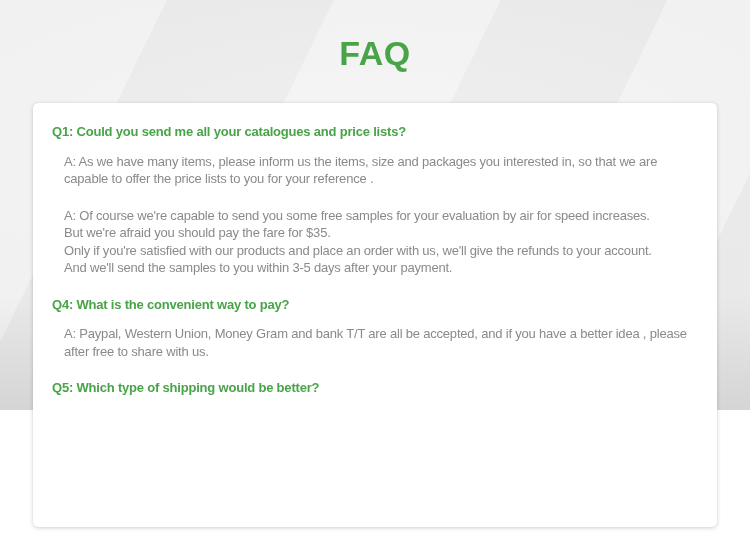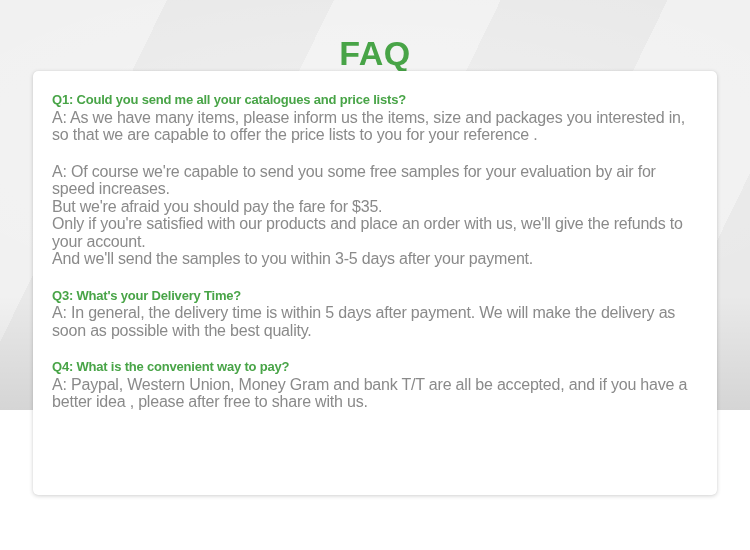--- a/index.html
+++ b/index.html
@@ -37,42 +37,42 @@
     text-align: center;
     font-size: 34px;
     line-height: 39px;
     font-weight: 600;
     letter-spacing: 0.5px;
     color: var(--accent_green);
   }
   .faq-card {
     position: absolute;
     left: 33px;
-    top: 71px;
+    top: 103px;
     width: 684px;
     height: 424px;
     background: var(--card_bg);
     border-radius: 5px;
     box-shadow: 0 1px 4px rgba(0,0,0,0.18), 0 0 1px rgba(0,0,0,0.10);
     padding: 20px 18px 0 19px;
     overflow: hidden;
   }
   .faq-item { margin: 0 0 19px 0; }
   .faq-item:last-child { margin-bottom: 0; }
   .faq-question {
     margin: 0;
     font-size: 13px;
     line-height: 17.5px;
     font-weight: 700;
     letter-spacing: -0.2px;
     color: var(--accent_green);
   }
   .faq-answer {
-    margin: 0;
-    font-size: 16px;
+    margin: 12px;
+    font-size: 13px;
     line-height: 17.5px;
     letter-spacing: -0.2px;
     color: var(--answer_gray);
     white-space: pre-line;
   }
 </style>
 </head>
 <body>
 
 <div class="page">
@@ -86,27 +86,24 @@
       <p class="faq-answer">A: As we have many items, please inform us the items, size and packages you interested in, so that we are capable to offer the price lists to you for your reference .</p>
     </div>
 
     <div class="faq-item">
       <p class="faq-answer">A: Of course we're capable to send you some free samples for your evaluation by air for speed increases.
 But we're afraid you should pay the fare for $35.
 Only if you're satisfied with our products and place an order with us, we'll give the refunds to your account.
 And we'll send the samples to you within 3-5 days after your payment.</p>
     </div>
 
-    <div class="faq-item">
-      <p class="faq-question">Q3: What's your Delivery Time?</p>
-      <p class="faq-answer">A: In general, the delivery time is within 5 days after payment. We will make the delivery as soon as possible with the best quality.</p>
-    </div>
 
     <div class="faq-item">
       <p class="faq-question">Q4: What is the convenient way to pay?</p>
       <p class="faq-answer">A: Paypal, Western Union, Money Gram and bank T/T  are all be accepted, and if you have a better idea , please after free to share with us.</p>
     </div>
 
     <div class="faq-item">
+      <p class="faq-question">Q5: Which type of shipping would be better?</p>
     </div>
 
   </div>
 </div>
 
 </body></html>

